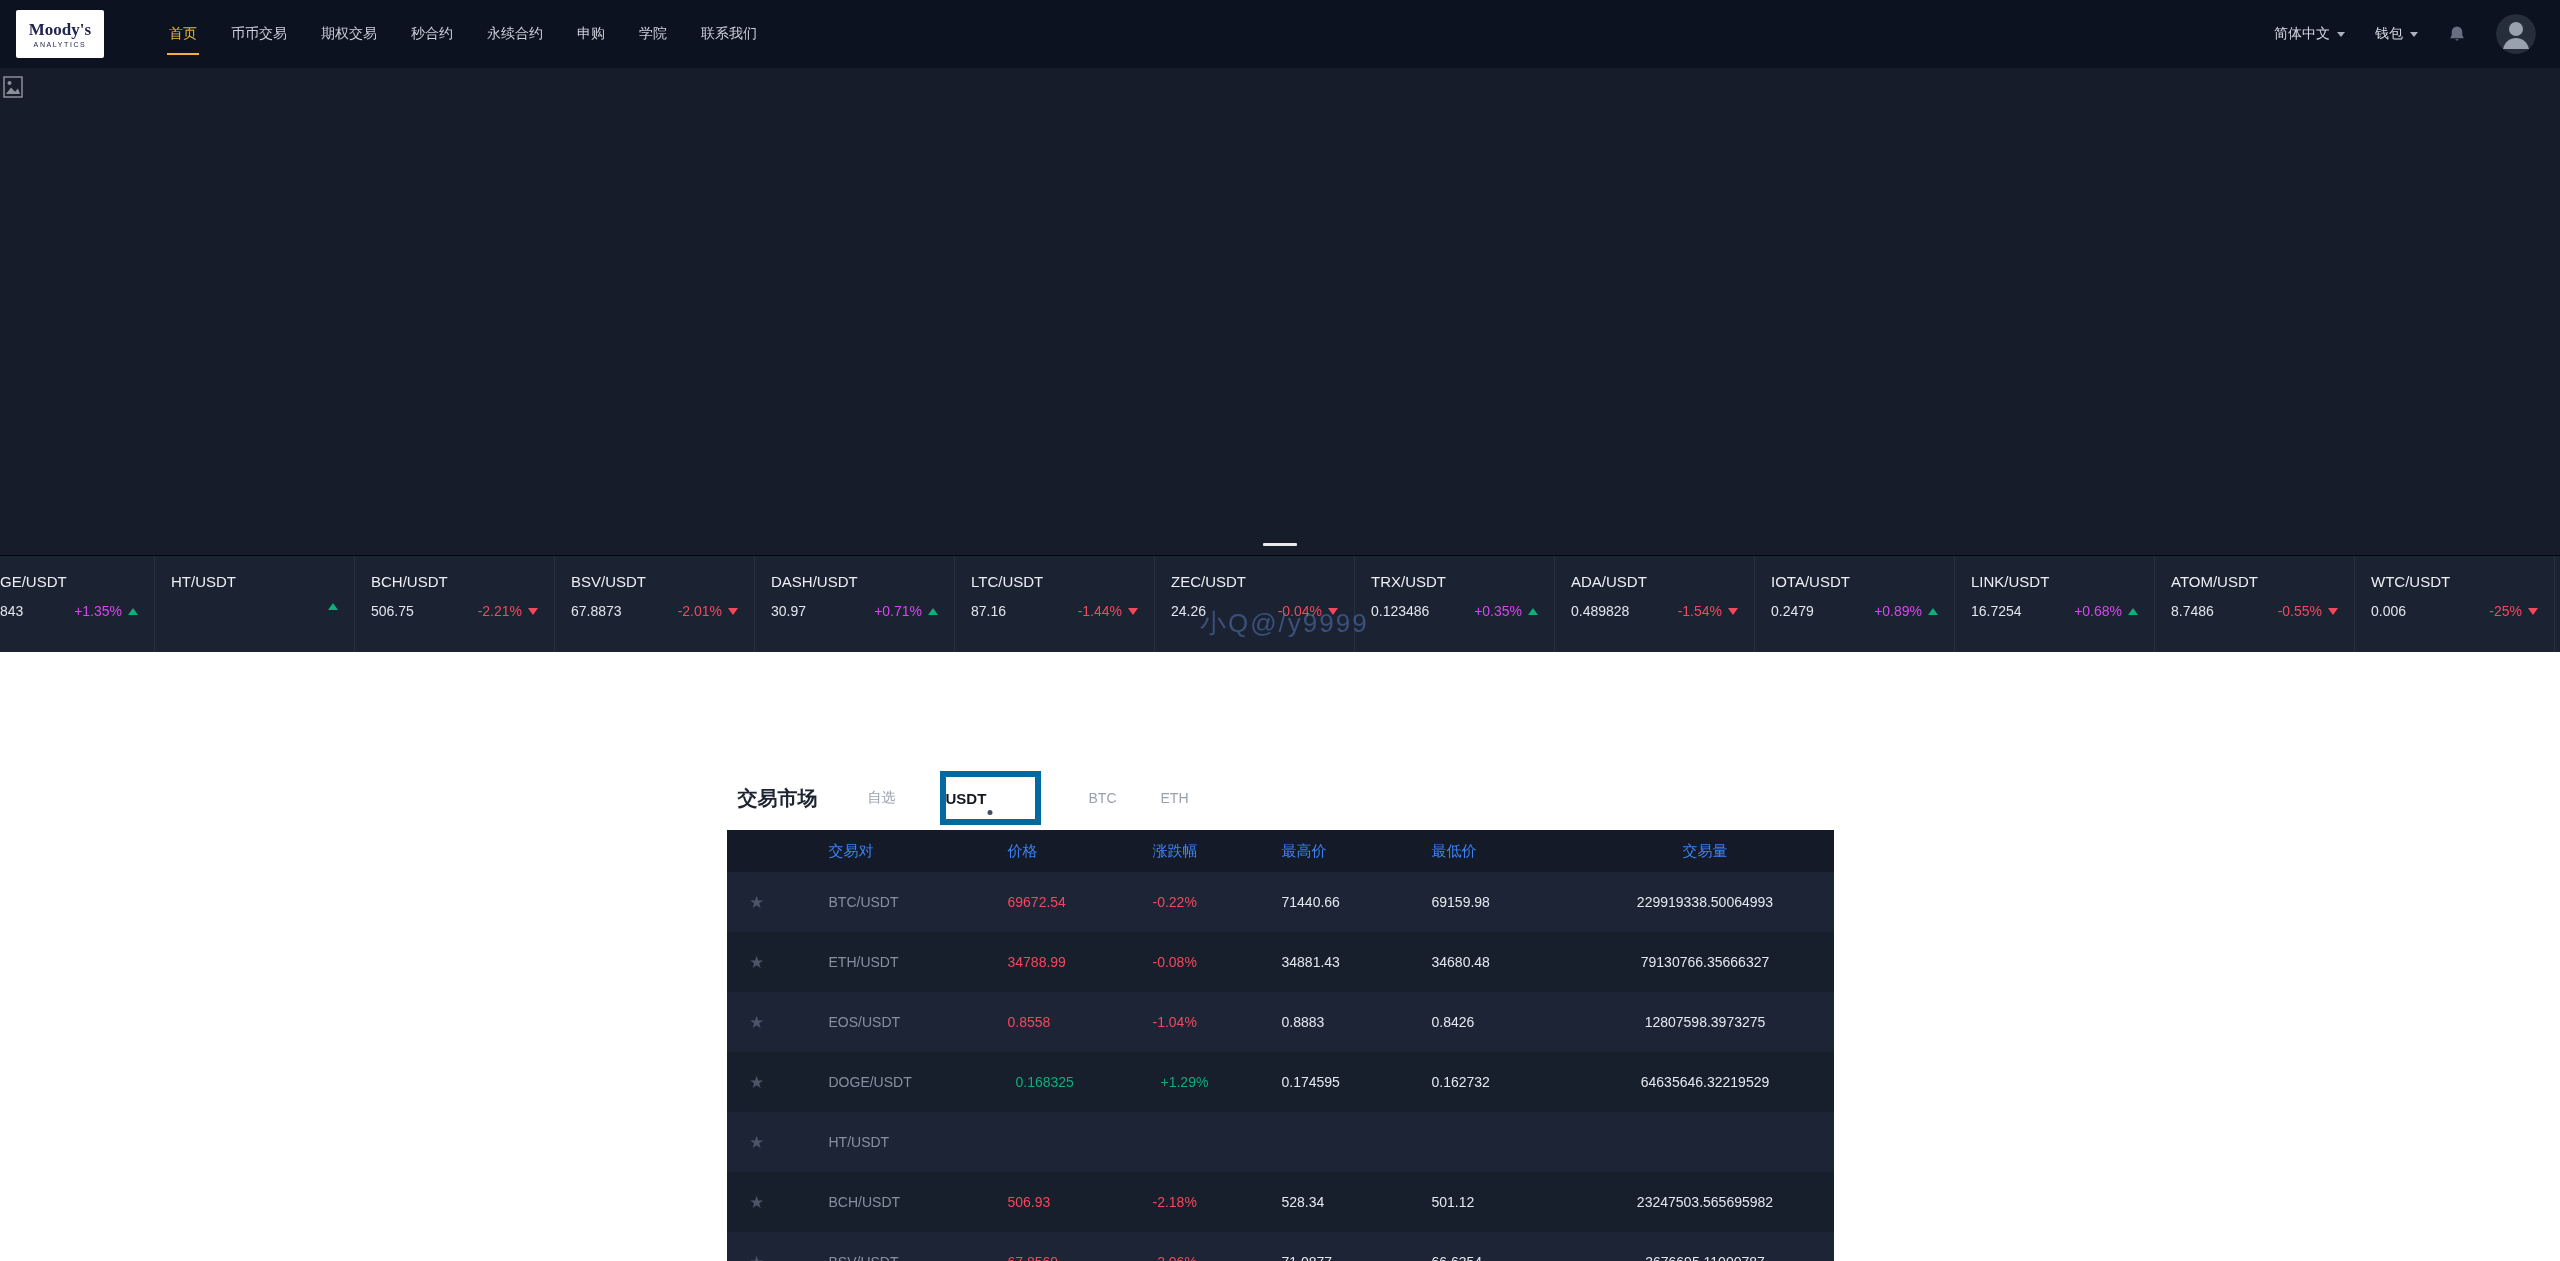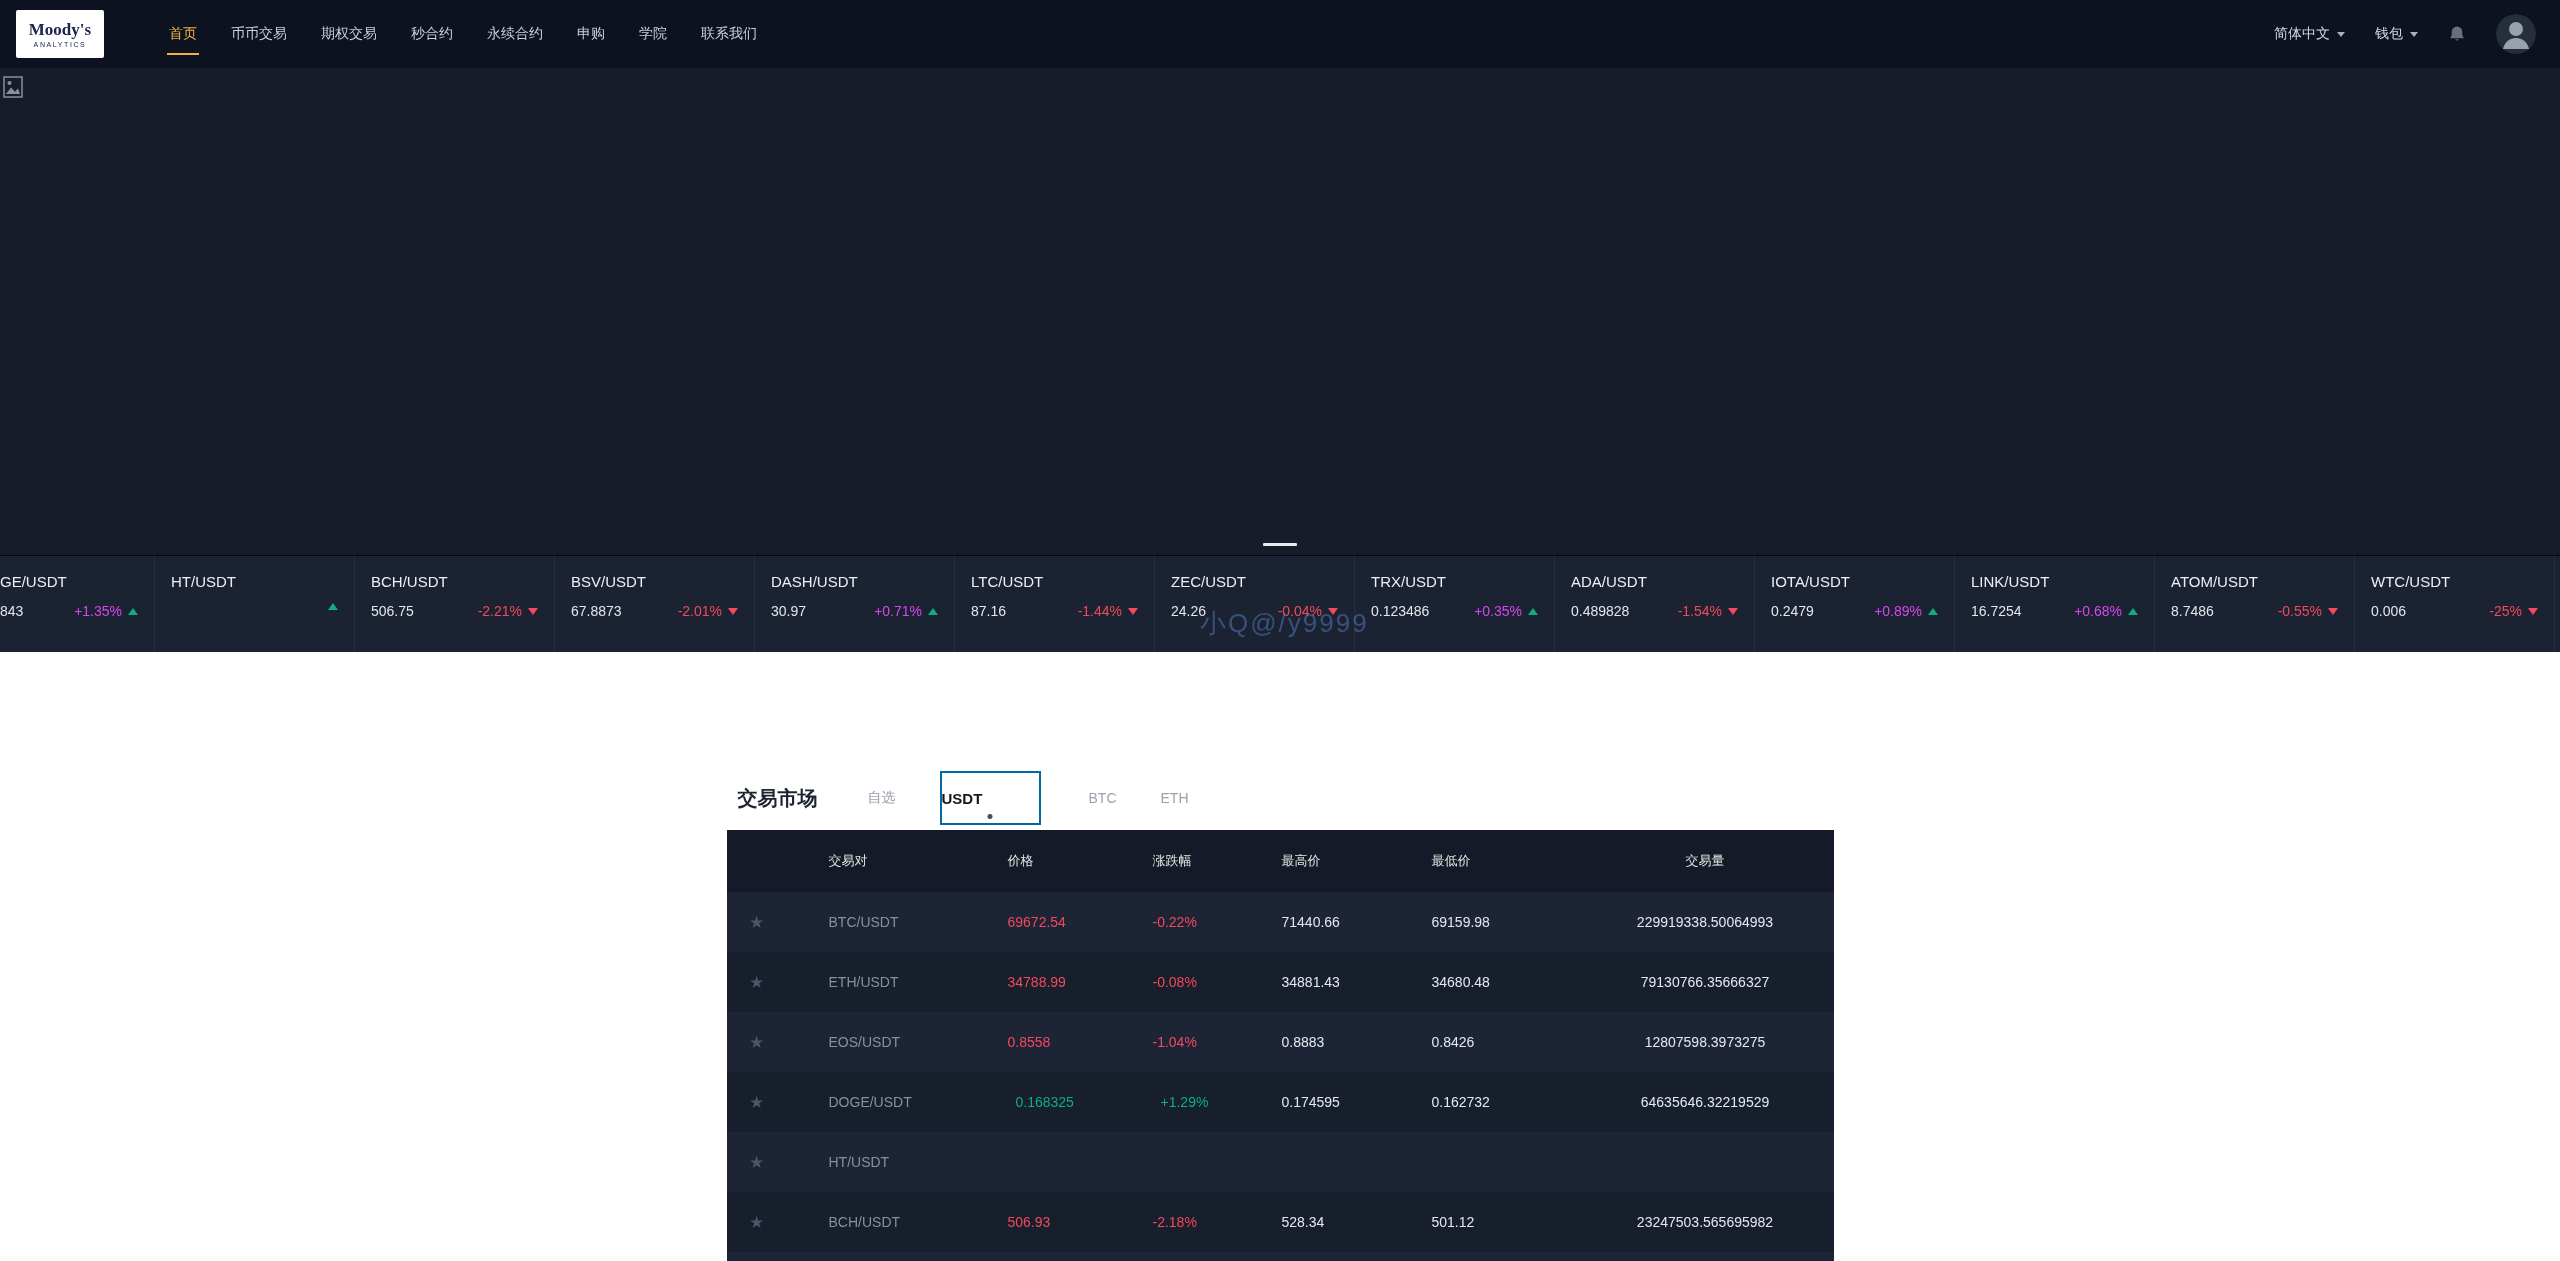--- a/index.html
+++ b/index.html
@@ -56,31 +56,31 @@
   .watermark { position:absolute; left:1200px; top:50px; font-size:26px;
                color:rgba(96,138,212,0.45); letter-spacing:2px; pointer-events:none; }
 
   
   .market { width:1107px; margin:0 auto; padding-top:119px; }
   .market-head { display:flex; align-items:center; height:54px; }
   .market-title { font-size:20px; font-weight:bold; color:#1d2330;
                   margin:0 50px 0 11px; }
   .tab { font-size:14px; color:#9aa1ac; margin-right:44px; cursor:pointer;
          display:flex; align-items:center; justify-content:flex-start; position:relative; }
-  .tab.active { width:101px; height:54px; border:2px solid #0369a1;
+  .tab.active { width:101px; height:54px; border:6px solid #0369a1;
                 color:#13171f; font-weight:bold; font-size:15px; margin-right:48px; }
   .tab.active::after { content:""; position:absolute; bottom:4px; left:50%;
                 transform:translateX(-50%); width:5px; height:5px; border-radius:50%;
                 background:#444c5d; }
 
   .market-table { margin-top:5px; background:#161c2a; }
   .t-head, .m-row { display:grid;
         grid-template-columns:60px 221px 145px 129px 150px 145px 1fr;
         align-items:center; }
-  .t-head { height:62px; background:#141a27; color:#e5e5e5; font-size:13px; }
+  .t-head { height:42px; background:#141a27; color:#3b82f6; font-size:15px; }
   .h-pair, .m-pair { padding-left:42px; }
   .h-vol, .m-vol { text-align:center; }
   .m-row { height:60px; font-size:14px; cursor:pointer; }
   .m-row:nth-child(odd) { background:#1d2436; }
   .m-row:nth-child(even) { background:#171e2c; }
   .m-star { text-align:center; color:#4c5668; font-size:17px; cursor:pointer; }
   .m-pair { color:#87909f; }
   .m-high, .m-low, .m-vol { color:#e4e8ef; }
   .m-row.down .m-price, .m-row.down .m-change { color:#f3495c; }
   .m-row.up .m-price, .m-row.up .m-change { color:#0fae7c;padding-left:8px; }

